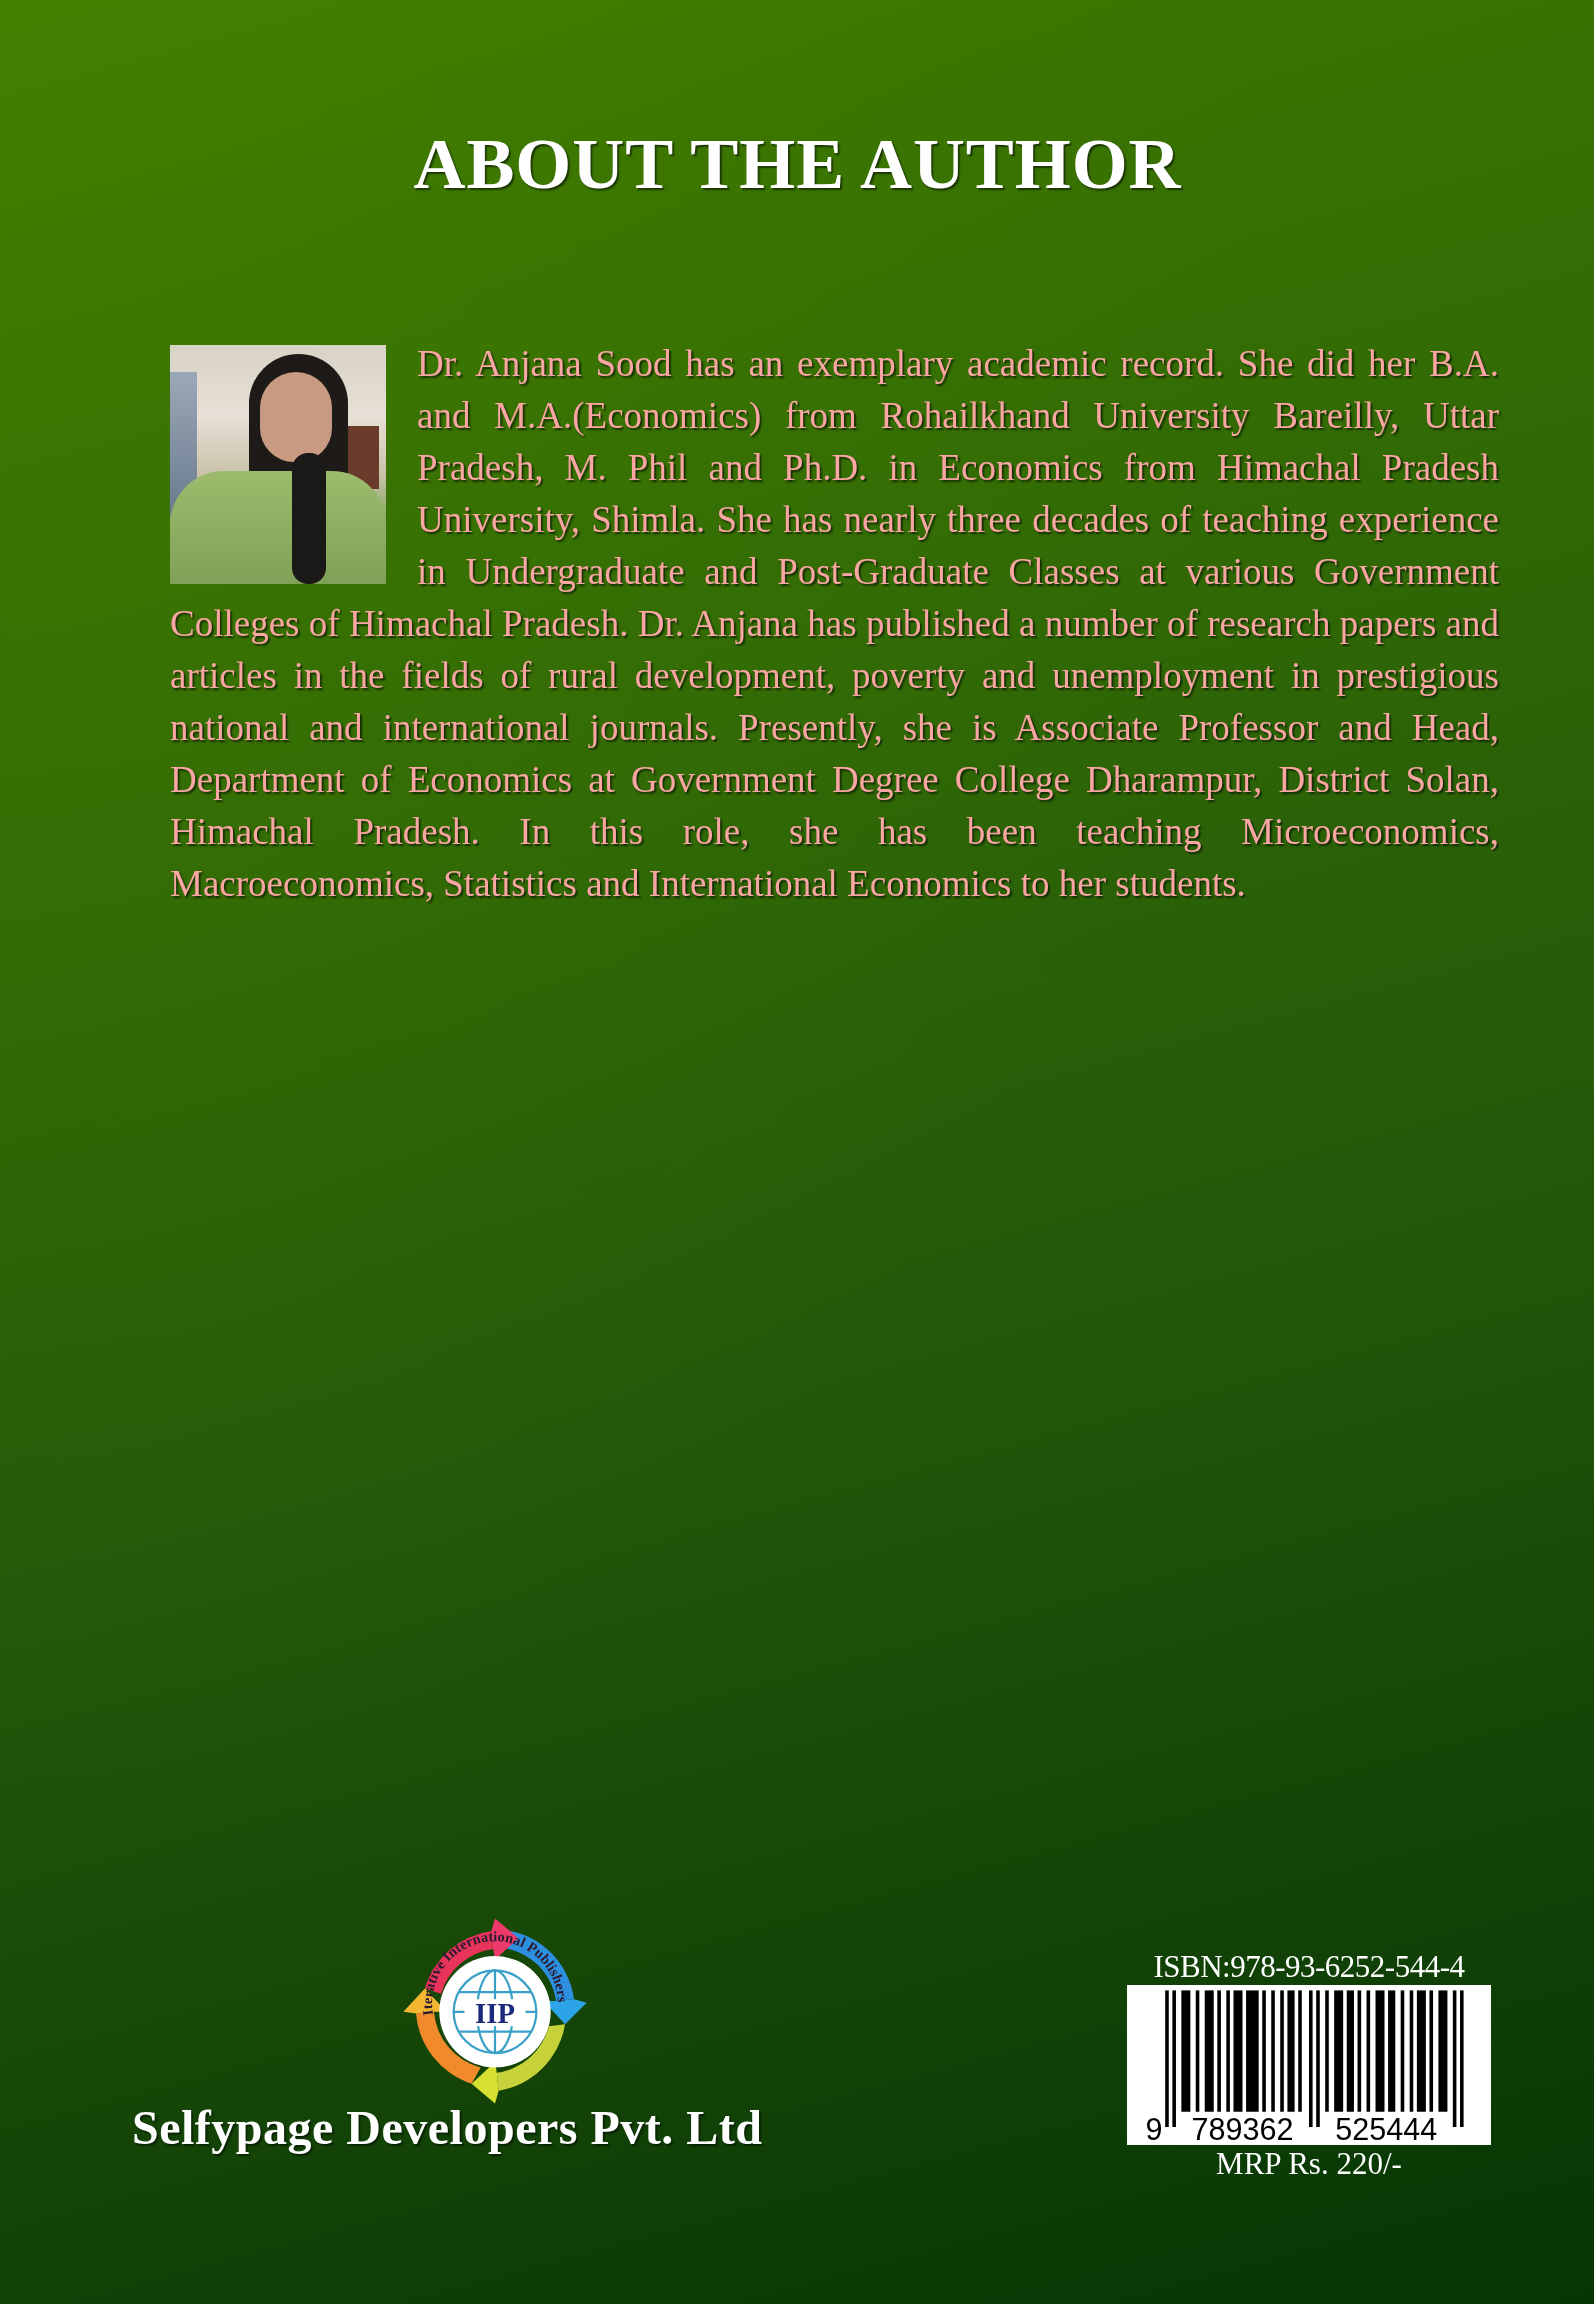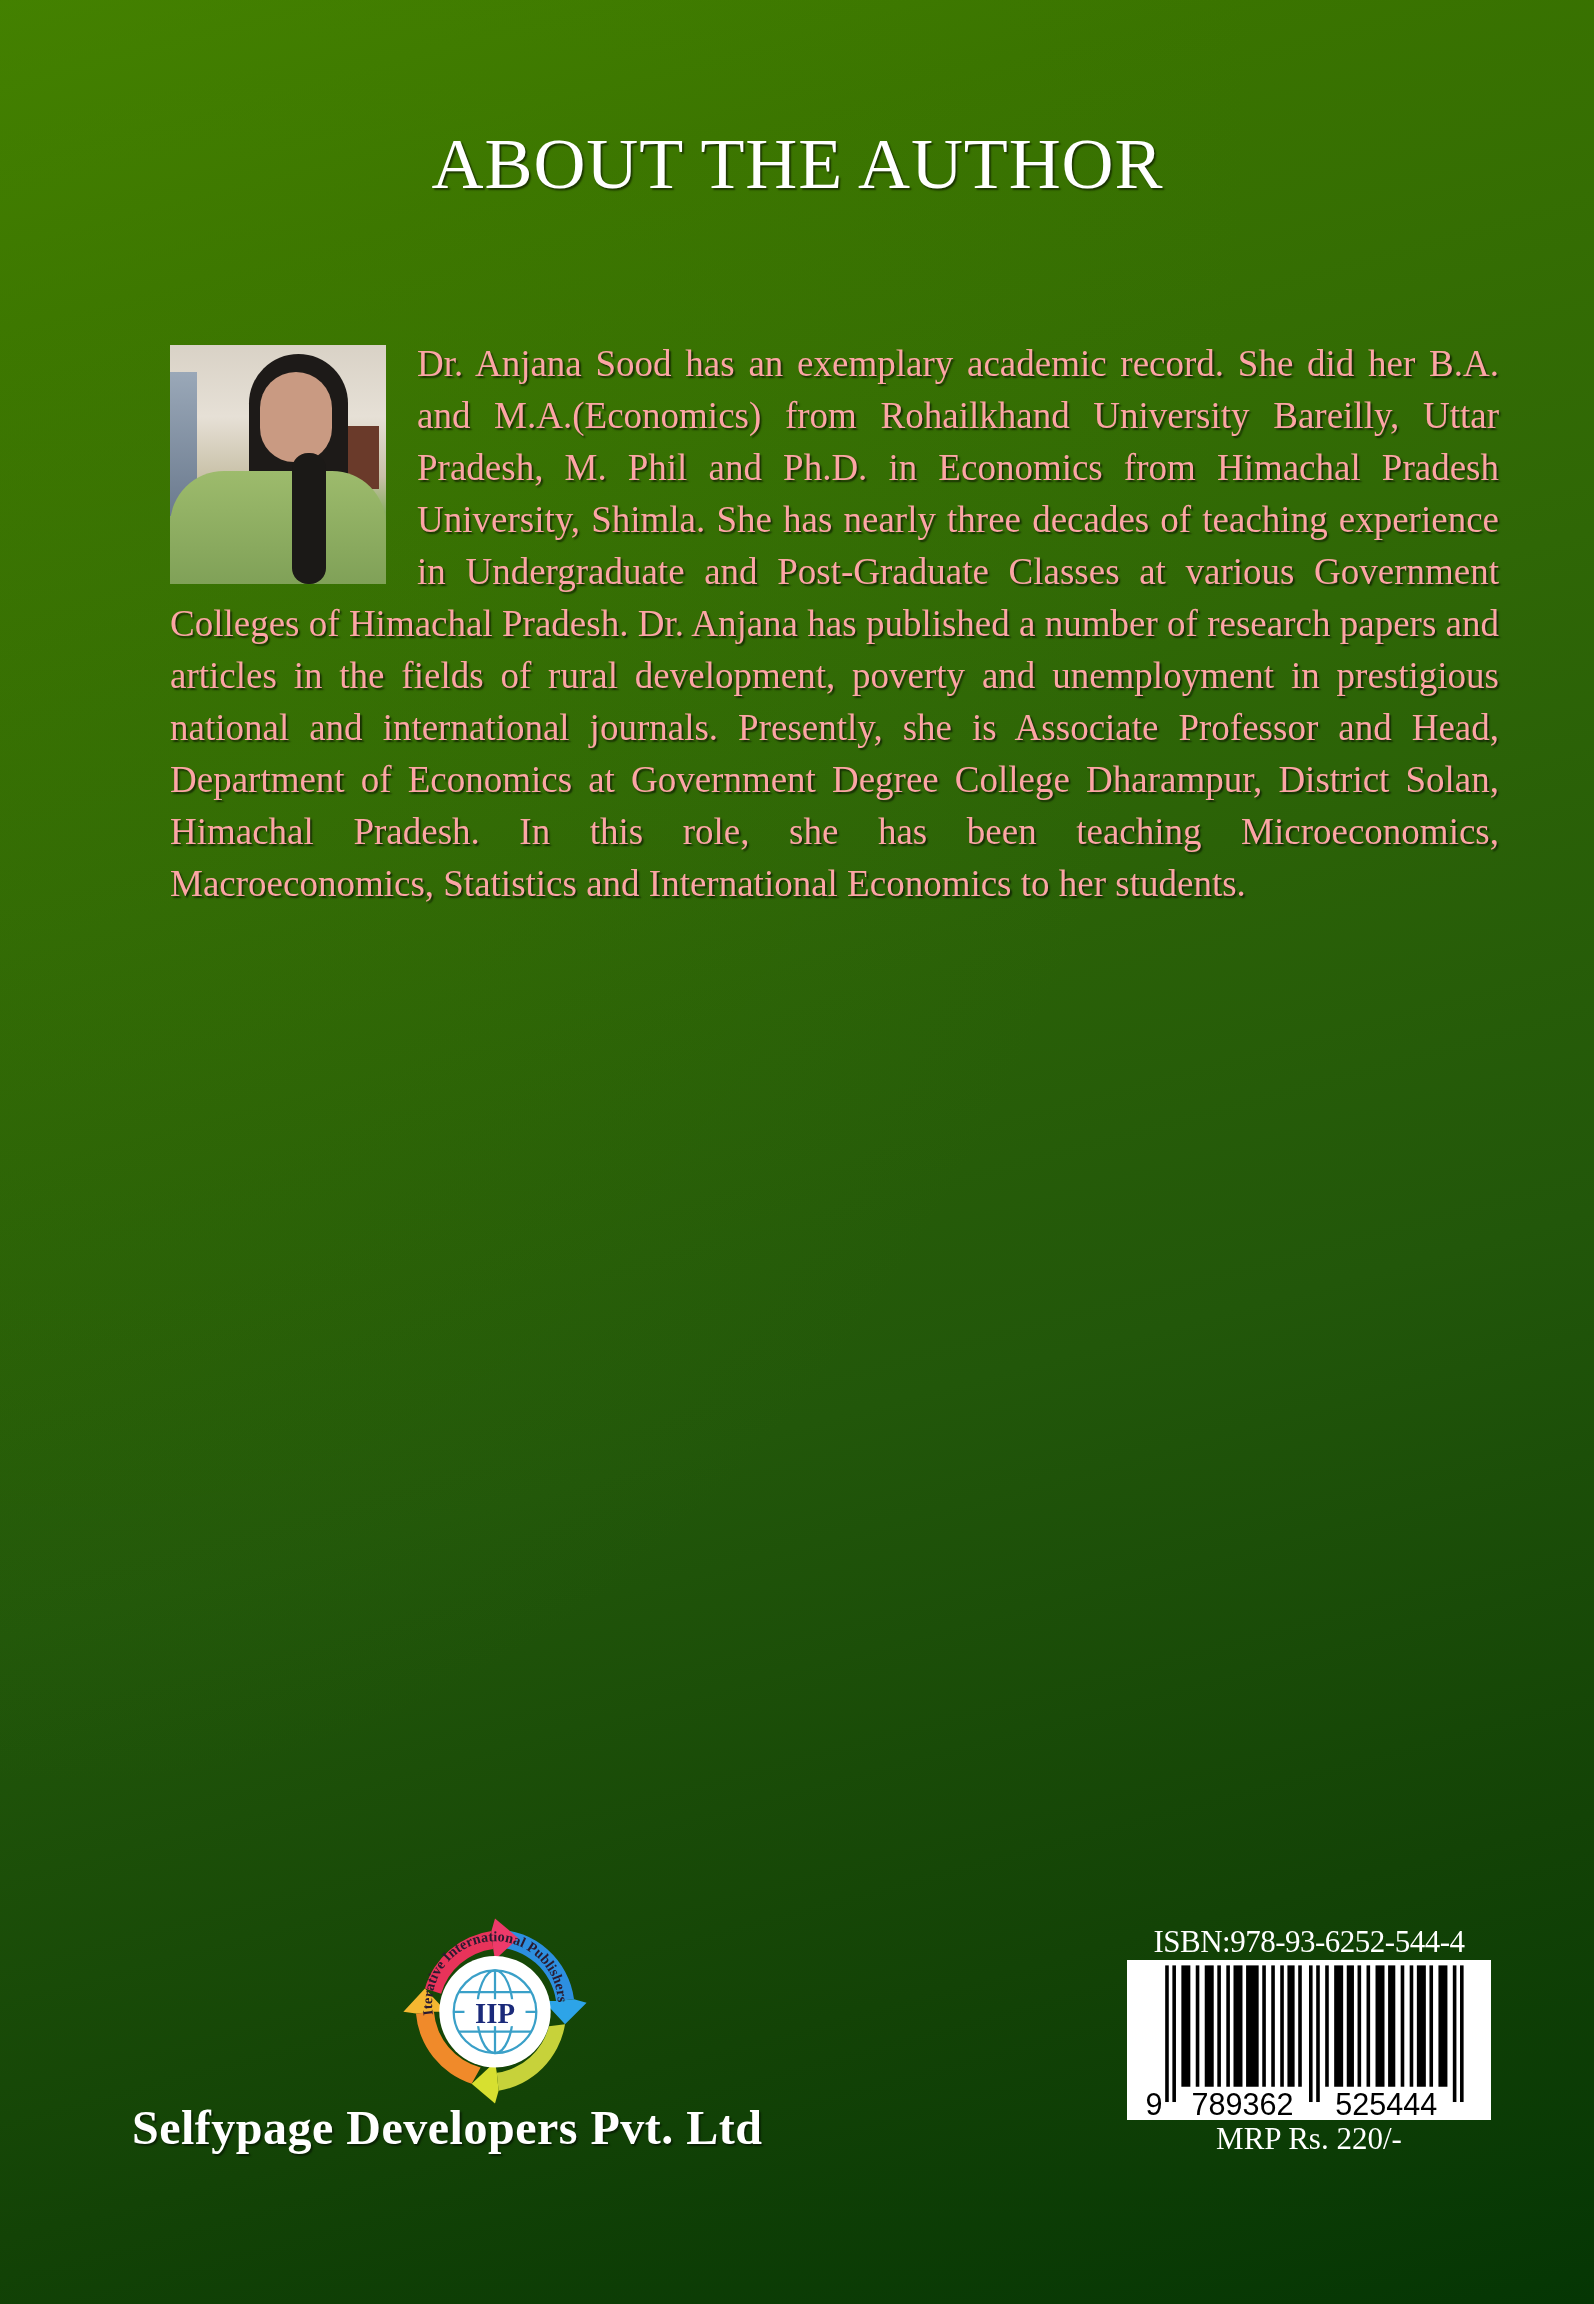--- a/index.html
+++ b/index.html
@@ -116,20 +116,21 @@
     width: 364px;
     z-index: 2;
   }
   .isbn-label {
     color: #ffffff;
     font-size: 31px;
     text-align: center;
     line-height: 1;
     letter-spacing: -0.5px;
     margin-bottom: 2.7px;
+    margin-top: 25px;
   }
   .barcode {
     background: #ffffff;
     height: 160px;
     position: relative;
   }
   .barcode svg {
     position: absolute;
     left: 0;
     top: 0;
@@ -140,21 +141,21 @@
     text-align: center;
     line-height: 1;
     margin-top: 3.6px;
   }
 </style>
 </head>
 <body>
 
 <div class="cover"></div>
 
-<h1 class="title" style="margin:0;font-weight:normal;">ABOUT THE AUTHOR</h1>
+<h1 class="title" style="margin:0;font-weight:bold;">ABOUT THE AUTHOR</h1>
 
 <div class="bio">
   <div class="photo" title="Author photo">
     <div class="bg-left"></div>
     <div class="bg-right"></div>
     <div class="hair"></div>
     <div class="body"></div>
     <div class="face"></div>
     <div class="braid"></div>
   </div>

